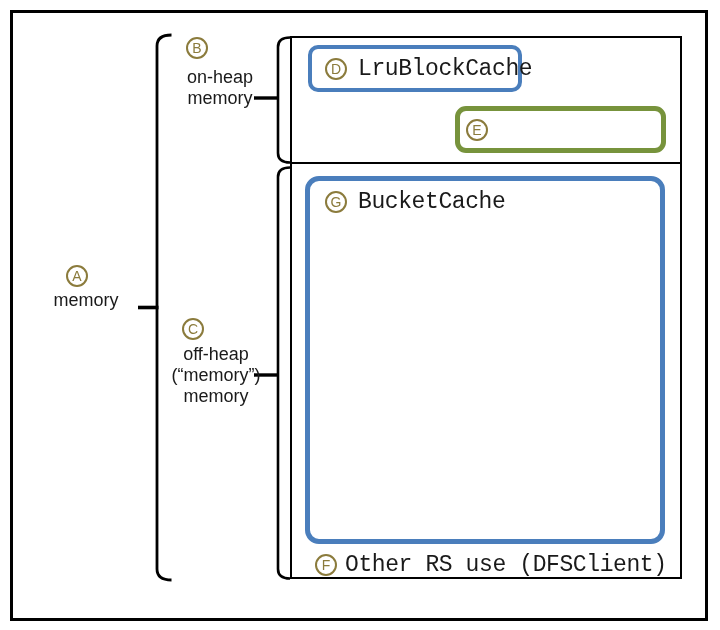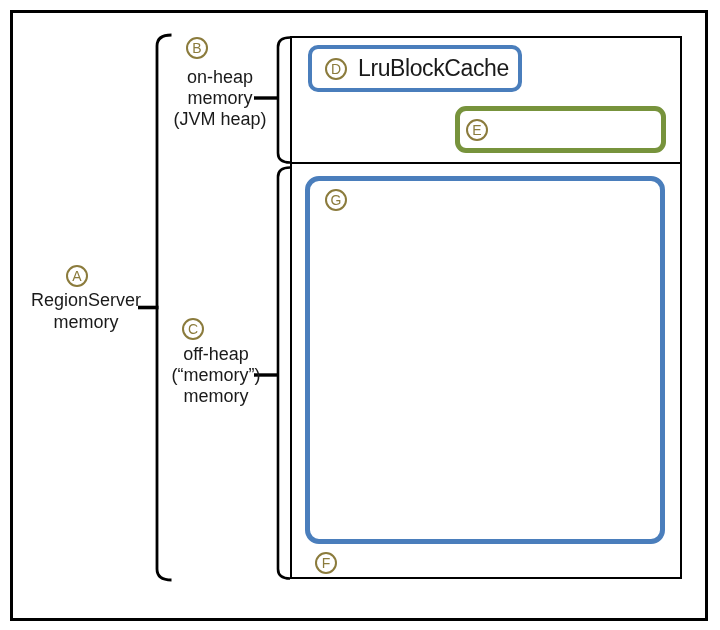--- a/index.html
+++ b/index.html
@@ -25,21 +25,21 @@
   .f-row { left:315px; top:552px; display:flex; align-items:center; gap:8px; }
 
   
   .badge {
     flex:0 0 auto; width:22px; height:22px; border:2px solid #8B7B3C; border-radius:50%;
     color:#8B7B3C; display:flex; align-items:center; justify-content:center;
     font-size:14px; line-height:1;
   }
 
   
-  .box-label { font-size:23px; letter-spacing:-0.4px; white-space:nowrap; }
+  .box-label { font-size:23px; letter-spacing:-0.4px; white-space:nowrap;font-family:Liberation Mono, monospace; }
   .side-block { display:flex; flex-direction:column; align-items:center; text-align:center;
                 font-size:18px; line-height:21px; white-space:nowrap; }
   .block-a { left:16px;  top:265px; width:140px; line-height:22px; }
   .block-a .badge { margin-bottom:2px; transform:translateX(-9px); }
   .block-b { left:150px; top:37px;  width:140px; }
   .block-b .badge { margin-bottom:8px; transform:translateX(-23px); }
   .block-c { left:146px; top:318px; width:140px; }
   .block-c .badge { margin-bottom:4px; transform:translateX(-23px); }
 
   svg.braces { left:0; top:0; width:720px; height:630px; pointer-events:none; }
@@ -66,29 +66,27 @@
       <line x1="254" y1="98" x2="279" y2="98" stroke="#000" stroke-width="3.4"></line>
     </g>
     <g>
       <path d="M 290,167.5 Q 278,167.5 278,177 L 278,569 Q 278,578.5 290,578.5" fill="none" stroke="#000" stroke-width="2.6"></path>
       <line x1="254" y1="375" x2="279" y2="375" stroke="#000" stroke-width="3.4"></line>
     </g>
   </svg>
 
   <div class="abs side-block block-a">
     <span class="badge">A</span>
-    <span>RegionServer</span>
     <span>memory</span>
   </div>
 
   <div class="abs side-block block-b">
     <span class="badge">B</span>
     <span>on-heap</span>
     <span>memory</span>
-    <span>(JVM heap)</span>
   </div>
 
   <div class="abs side-block block-c">
     <span class="badge">C</span>
     <span>off-heap</span>
     <span>(“memory”)</span>
     <span>memory</span>
   </div>
 
   <div class="abs round-box lru-box">
@@ -96,20 +94,22 @@
     <span class="box-label">LruBlockCache</span>
   </div>
 
   <div class="abs round-box mem-box">
     <span class="badge">E</span>
   </div>
 
   <div class="abs round-box bucket-box">
     <div class="bucket-head">
       <span class="badge">G</span>
+      <span class="box-label">BucketCache</span>
     </div>
   </div>
 
   <div class="abs f-row">
     <span class="badge">F</span>
+    <span class="box-label">Other RS use (DFSClient)</span>
   </div>
 
 </div>
 
 </body></html>

